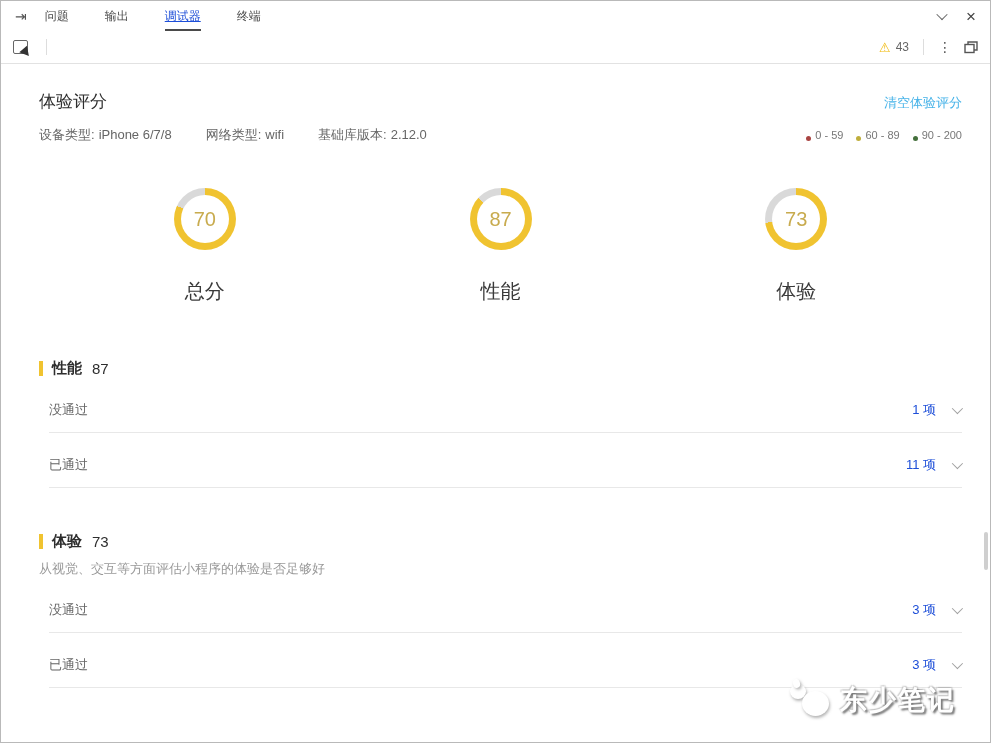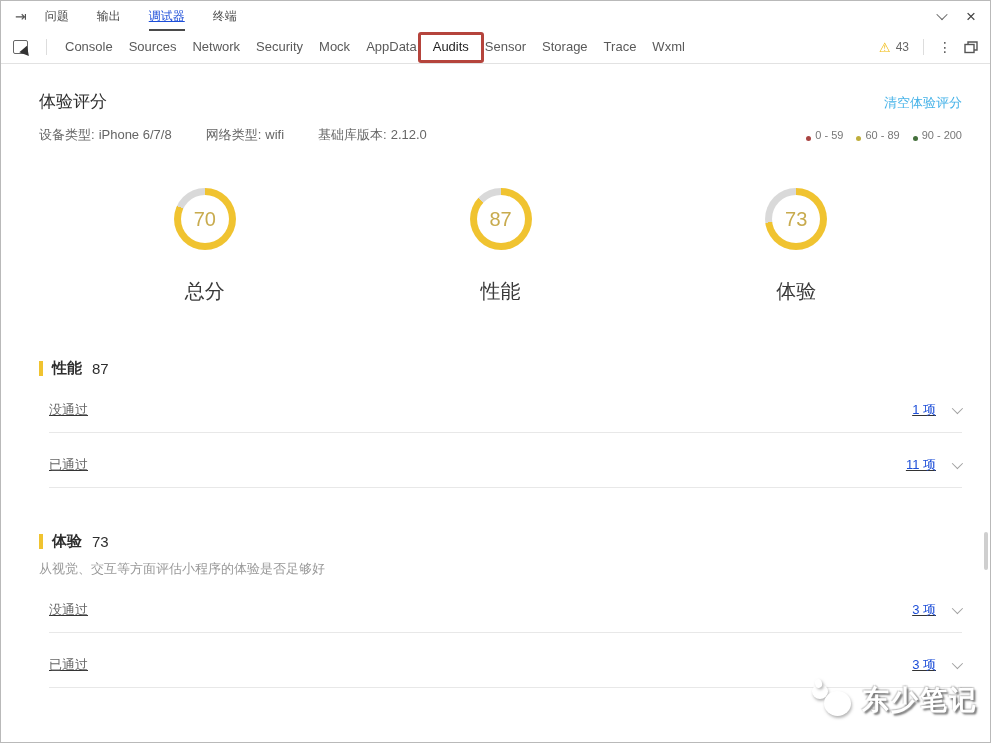--- a/index.html
+++ b/index.html
@@ -9,21 +9,21 @@
     background: #fff;
     border: 1px solid #b9b9b9;
     position: relative;
     overflow: hidden;
     color: #333;
   }
 
   
   .topbar { height: 30px; display: flex; align-items: stretch; padding: 0 14px 0 14px; background: #fff; }
   .dock-icon { color: #555; font-size: 14px; align-self: center; margin-right: 18px; }
-  .top-tabs { display: flex; gap: 28px; text-align: right; }
+  .top-tabs { display: flex; gap: 36px; text-align: right; }
   .top-tab { font-size: 12px; color: #4a4a4a; display: flex; align-items: center; border-bottom: 2px solid transparent; padding-top: 2px; cursor: default; }
   .top-tab.active { color: #1d4ed8; border-bottom-color: #4a4a4a; text-decoration: underline; }
   .win-controls { margin-left: auto; display: flex; gap: 20px; align-items: center; color: #555; }
   .chev { display: inline-block; width: 8px; height: 8px; border-right: 1.6px solid #666; border-bottom: 1.6px solid #666; transform: rotate(45deg) translate(-1px,-1px); }
   .close-glyph { font-size: 17px; color: #444; line-height: 1; }
 
   
   .toolbar { height: 33px; display: flex; align-items: stretch; padding: 0 12px; border-bottom: 1px solid #e2e2e2; background: #fff; }
   .inspect-icon { align-self: center; width: 15px; height: 14px; border: 1.4px solid #666; border-radius: 2px; position: relative; margin-right: 8px; }
   .inspect-icon::after { content: ''; position: absolute; right: -4px; bottom: -4px; width: 0; height: 0;
@@ -60,30 +60,30 @@
   .gauge-label { margin-top: 28px; font-size: 20px; color: #3a3a3a; }
 
   .section { margin-top: 54px; }
   .section.second { margin-top: 44px; }
   .sec-head { display: flex; align-items: center; }
   .sec-bar { width: 4px; height: 15px; background: #f0c330; margin-right: 9px; }
   .sec-name { font-size: 15px; font-weight: bold; color: #2e2e2e; }
   .sec-score { font-size: 15px; color: #2e2e2e; margin-left: 10px; }
   .sec-desc { margin-top: 9px; font-size: 13px; color: #999; }
 
-  .audit-row { margin-left: 10px; display: flex; align-items: center; justify-content: space-between; padding: 23px 2px 13px 0; border-bottom: 1px solid #e8e8e8; cursor: pointer; text-decoration: underline; }
+  .audit-row { margin-left: 10px; display: flex; align-items: center; justify-content: space-between; padding: 23px 2px 13px 0; border-bottom: 1px solid #e8e8e8; cursor: pointer; }
   .row-label { font-size: 13px; color: #666; }
   .row-right { display: flex; align-items: center; }
   .row-count { font-size: 13px; color: #1d4ed8; }
   .row-chev { width: 8px; height: 8px; border-right: 1.5px solid #a0a0a0; border-bottom: 1.5px solid #a0a0a0; transform: rotate(45deg) translateY(-2px); margin-left: 16px; }
 
   
   .scroll-thumb { position: absolute; right: 2px; top: 531px; width: 4px; height: 38px; background: #cfcfcf; border-radius: 2px; }
 
-  .watermark { position: absolute; right: 12px; bottom: 24px; display: flex; align-items: center; gap: 4px; z-index: 10; pointer-events: none; }
+  .watermark { position: absolute; right: 34px; bottom: 24px; display: flex; align-items: center; gap: 4px; z-index: 10; pointer-events: none; }
   .wm-logo { position: relative; width: 46px; height: 36px; }
   .wm-logo .blob { position: absolute; background: #fff; border-radius: 50%; box-shadow: 1px 2px 3px rgba(120,120,120,.55); }
   .wm-logo .b1 { width: 27px; height: 25px; left: 12px; top: 9px; }
   .wm-logo .b2 { width: 16px; height: 15px; left: 0; top: 2px; }
   .wm-logo .b3 { width: 7px; height: 9px; left: 3px; top: -3px; transform: rotate(-15deg); }
   .wm-text { font-size: 27px; font-weight: bold; letter-spacing: 2px; color: #fff;
     text-shadow: 2px 2px 2px rgba(100,100,100,.85), -1px -1px 1px rgba(170,170,170,.5), 1px -1px 1px rgba(150,150,150,.4); }
 </style>
 </head>
 <body>
@@ -98,36 +98,20 @@
   </div>
   <div class="win-controls">
     <span class="chev"></span>
     <span class="close-glyph">×</span>
   </div>
 </div>
 
 <div class="toolbar">
   <span class="inspect-icon"></span>
   <span class="tb-sep"></span>
-  <div class="dt-tabs">
-    <div class="dt-tab">Console</div>
-    <div class="dt-tab">Sources</div>
-    <div class="dt-tab">Network</div>
-    <div class="dt-tab">Security</div>
-    <div class="dt-tab">Mock</div>
-    <div class="dt-tab">AppData</div>
-    <div class="dt-tab active">
-      <span>Audits</span>
-      <span class="annotation-box"></span>
-    </div>
-    <div class="dt-tab">Sensor</div>
-    <div class="dt-tab">Storage</div>
-    <div class="dt-tab">Trace</div>
-    <div class="dt-tab">Wxml</div>
-  </div>
   <div class="tb-right">
     <div class="warn-group">
       <span class="warn-glyph">⚠</span>
       <span>43</span>
     </div>
     <span class="tb-sep" style="height:16px;margin:0 2px;"></span>
     <span class="kebab">⋮</span>
     <span class="undock-icon">
       <svg width="14" height="13" viewBox="0 0 14 13">
         <rect x="1" y="3.5" width="9" height="8" fill="none" stroke="#555" stroke-width="1.4"></rect>

